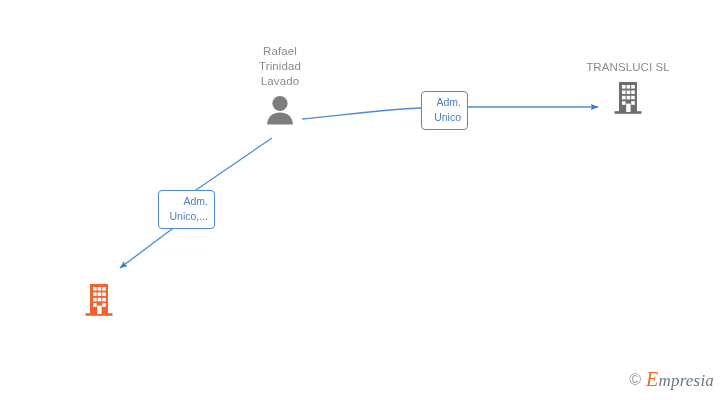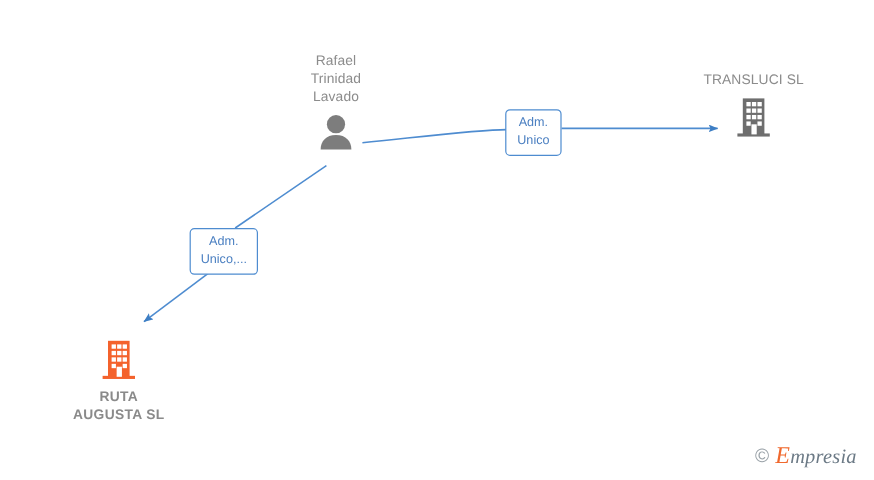--- a/index.html
+++ b/index.html
@@ -72,21 +72,21 @@
 
   
   .edge-label {
     position: absolute;
     background: #ffffff;
     border: 1px solid #4e8cd0;
     border-radius: 4px;
     color: #4a7fc1;
     font-size: 10.5px;
     line-height: 15px;
-    text-align: center;
+    text-align: right;
     padding: 3px 6px 4px 6px;
     white-space: pre-line;
     box-sizing: border-box;
   }
   #edge-label-right {
     left: 421px;
     top: 91px;
     width: 47px;
   }
   #edge-label-left {
@@ -198,22 +198,20 @@
           <rect x="19.2" y="10.4" width="3.6" height="3.6"></rect>
           <rect x="10" y="15.8" width="3.6" height="3.6"></rect>
           <rect x="14.6" y="15.8" width="3.6" height="3.6"></rect>
           <rect x="19.2" y="15.8" width="3.6" height="3.6"></rect>
           <rect x="10" y="21.2" width="3.6" height="3.6"></rect>
           <rect x="19.2" y="21.2" width="3.6" height="3.6"></rect>
           <rect x="14.2" y="23.6" width="4.4" height="8.4"></rect>
         </g>
       </svg>
     </div>
-    <div class="node-label bold">RUTA
-AUGUSTA  SL</div>
   </div>
 
   <div class="edge-label" id="edge-label-right">Adm.
 Unico</div>
 
   <div class="edge-label" id="edge-label-left">Adm.
 Unico,...</div>
 
   <div id="watermark">
     <span class="wm-c">©</span>

